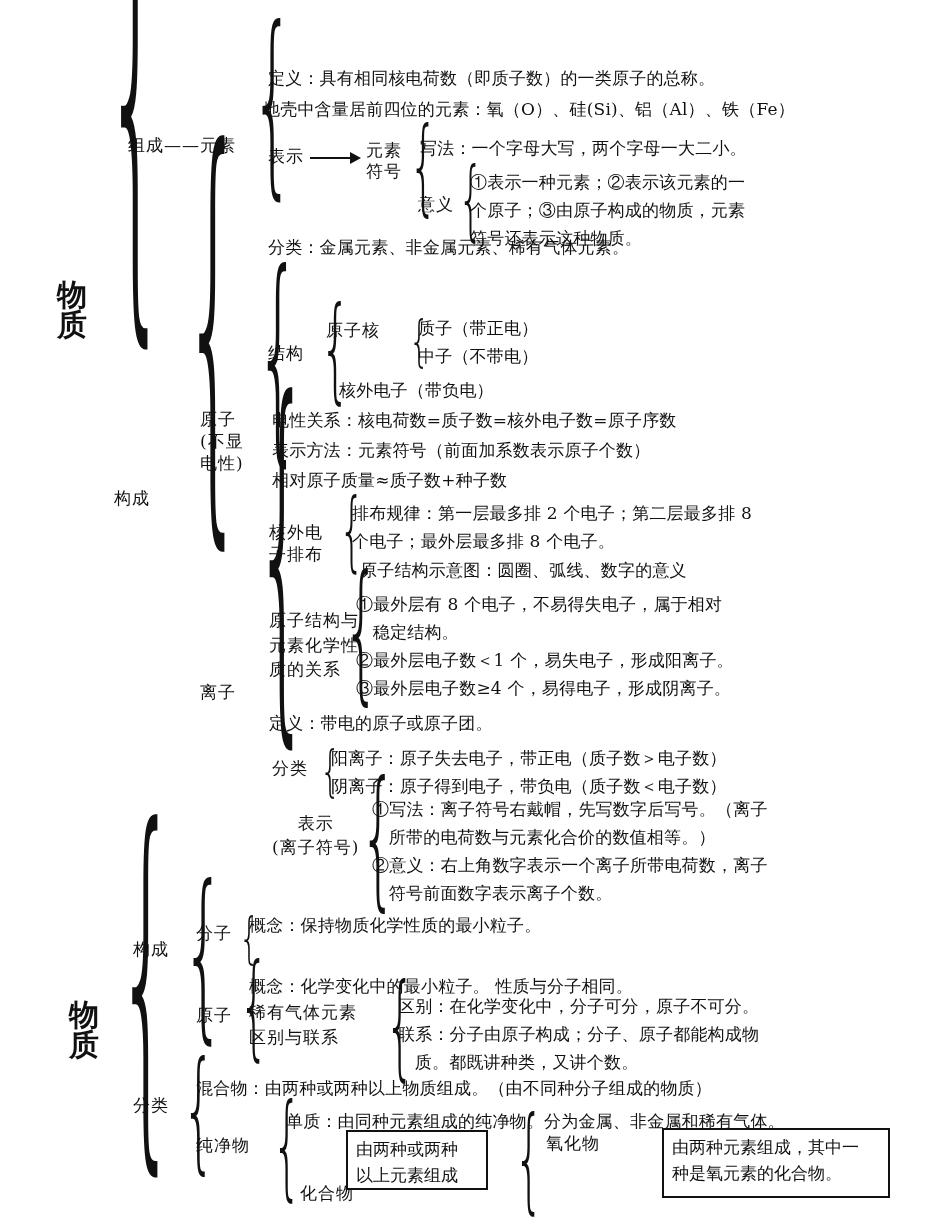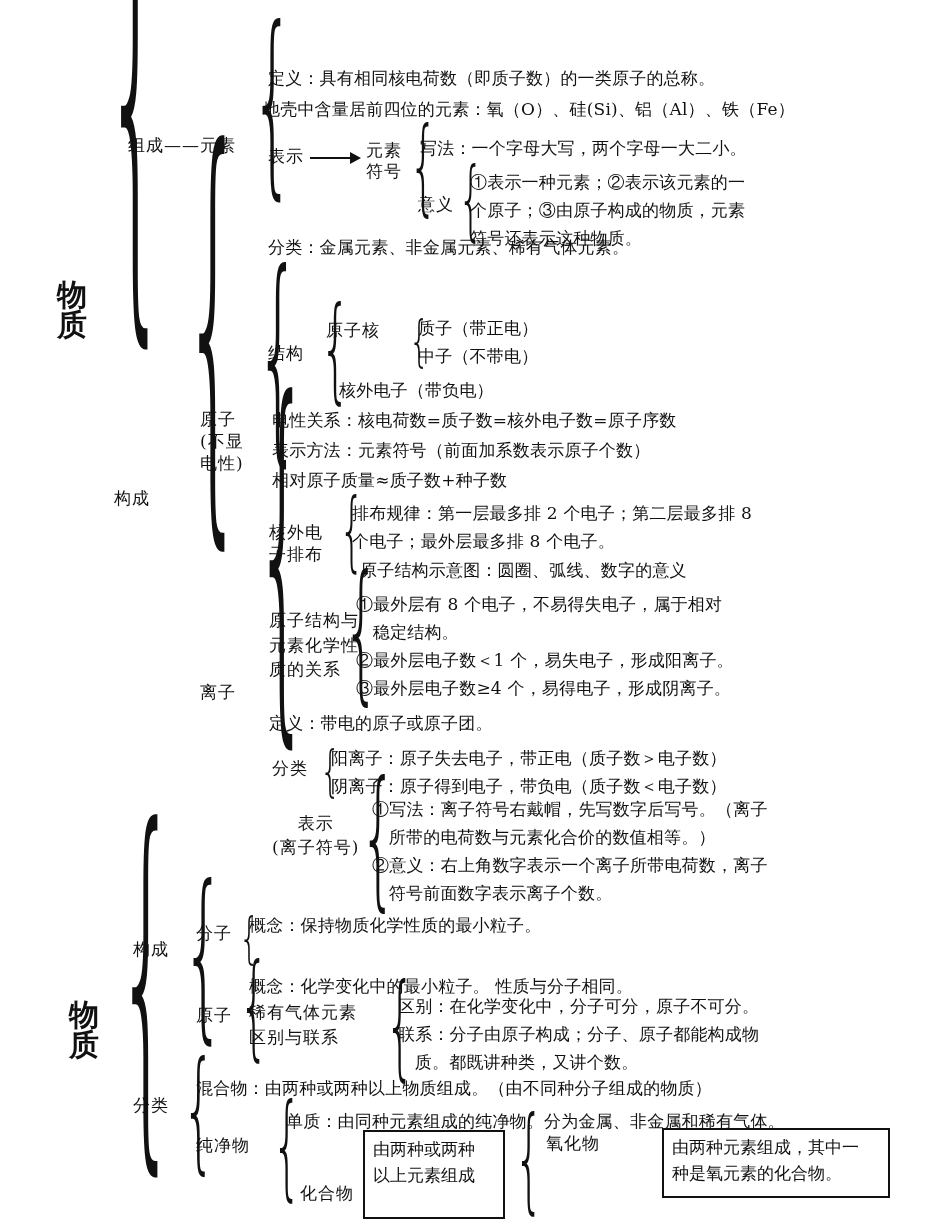--- a/index.html
+++ b/index.html
@@ -161,21 +161,21 @@
 
   <div class="t body" style="left:196px;top:1080px;"><span>混合物：由两种或两种以上物质组成。（由不同种分子组成的物质）</span></div>
 
   <div class="t lbl" style="left:196px;top:1137px;"><span>纯净物</span></div>
   <div class="brace" style="left:272px;top:1115px;font-size:62px;transform:scale(0.76,1.85);">{</div>
 
   <div class="t body" style="left:286px;top:1113px;"><span>单质：由同种元素组成的纯净物。分为金属、非金属和稀有气体。</span></div>
 
   <div class="t lbl" style="left:300px;top:1185px;"><span>化合物</span></div>
 
-  <div class="boxed" style="left:363px;top:1130px;width:142px;height:89px;"><span>由两种或两种
+  <div class="boxed" style="left:346px;top:1130px;width:142px;height:60px;"><span>由两种或两种
 以上元素组成</span></div>
 
   <div class="brace" style="left:514px;top:1128px;font-size:62px;transform:scale(0.76,1.85);">{</div>
   <div class="t lbl" style="left:546px;top:1135px;"><span>氧化物</span></div>
 
   <div class="boxed" style="left:662px;top:1128px;width:228px;height:70px;"><span>由两种元素组成，其中一
 种是氧元素的化合物。</span></div>
 
 </div>
 

